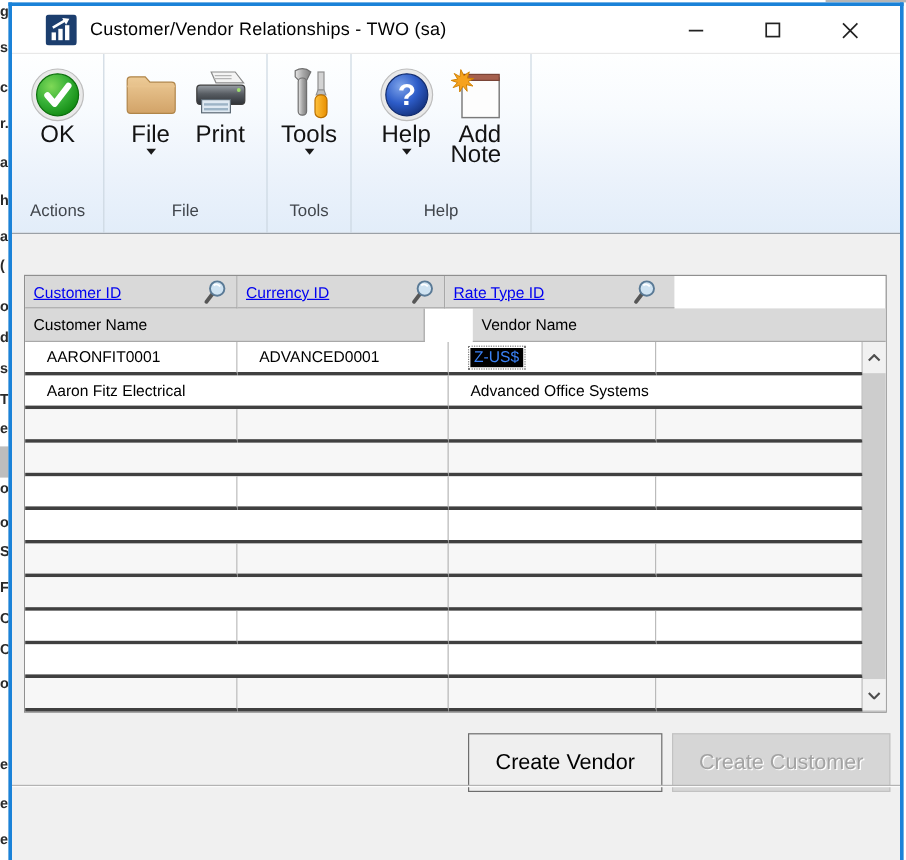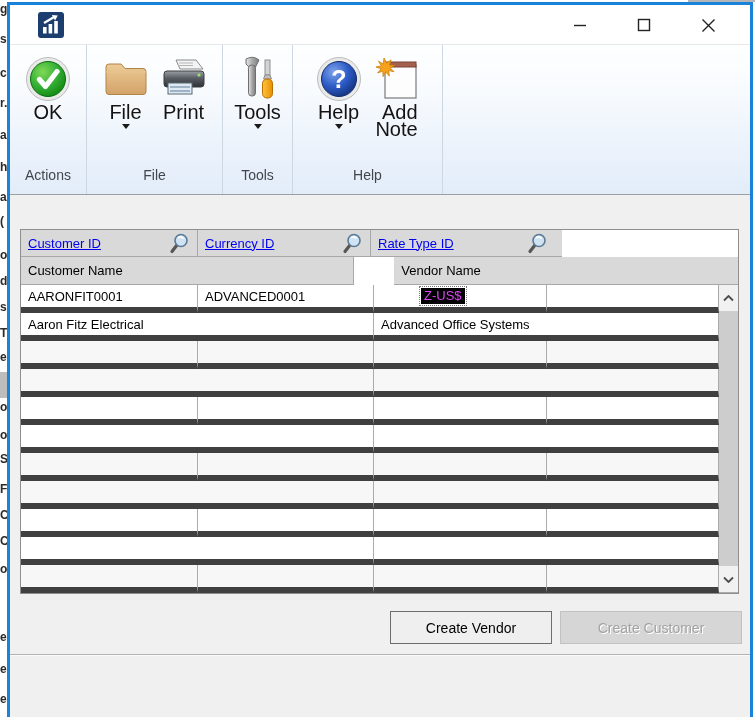--- a/index.html
+++ b/index.html
@@ -53,33 +53,33 @@
   .gh-link { color:#0000f0; text-decoration:underline; cursor:pointer; white-space:nowrap; }
   .lookup { position:absolute; right:8px; top:3px; width:20px; height:21px; cursor:pointer; }
   .lookup.far { right:15px; }
   .gh2-row { display:flex; height:28px; }
   .gh2-cell { background:#d9d9d9; border-right:1px solid #a8a8a8; border-bottom:1px solid #a8a8a8; display:flex; align-items:center; padding-left:7px; }
   .gh2-cell:last-child { border-right:none;margin-left:40px; }
   .gbody { display:flex; height:308px; }
   .grows { width:698px; }
   .grow { display:flex; height:28px; background:#fff; }
   .grow.tint .gcell { background:#f7f7f7; }
-  .gcell { border-right:1px solid #ababab; border-bottom:6px solid #404040; display:flex; align-items:center; padding-left:7px; overflow:hidden; white-space:nowrap; background:#fff; }
+  .gcell { border-right:1px solid #ababab; border-bottom:3px solid #404040; display:flex; align-items:center; padding-left:18px; overflow:hidden; white-space:nowrap; background:#fff; }
   .w1{width:177px}.w2{width:176px}.w3{width:173px}.w4{width:172px}
   .wn1{width:353px}.wn2{width:345px}
-  .sel-chip { background:#000; color:#d946ef; padding:0 3px; outline:1px dotted #7a7a7a; outline-offset:1px; line-height:16px;margin-left:40px; }
+  .sel-chip { background:#000; color:#3b82f6; padding:0 3px; outline:1px dotted #7a7a7a; outline-offset:1px; line-height:16px; }
 
   
   .vscroll { width:19px; background:#f1f1f1; position:relative; border-bottom:1px solid #ababab; }
   .sb-btn { position:absolute; left:0; width:19px; height:26px; display:flex; align-items:center; justify-content:center; background:#f1f1f1; cursor:pointer; }
   .sb-up { top:0; } .sb-down { bottom:0; }
   .sb-thumb { position:absolute; left:0; top:26px; bottom:26px; width:19px; background:#cdcdcd; cursor:pointer; }
 
   
-  .btn { position:absolute; height:33px; font-size:14px; display:flex; align-items:center; justify-content:center; cursor:pointer; font-family:"Liberation Sans",sans-serif; }
+  .btn { position:absolute; height:49px; font-size:18px; display:flex; align-items:center; justify-content:center; cursor:pointer; font-family:"Liberation Sans",sans-serif; }
   .btn-create-vendor { left:380px; top:416px; width:162px; background:#efefef; border:1px solid #6d6d6d; color:#000; }
   .btn-create-customer { left:550px; top:416px; width:182px; background:#d6d6d6; border:1px solid #c2c2c2; color:#a3a3a3; text-shadow:1px 1px 0 #ffffff; }
   .footer-rule { position:absolute; left:0; top:459px; width:740px; height:2px; background:linear-gradient(#b3b3b3 0%, #b3b3b3 50%, #fbfbfb 50%, #fbfbfb 100%); }
 </style>
 </head>
 <body>
 
 <div class="screen">
 
   <div class="bg-strip">
@@ -115,20 +115,21 @@
     <div class="titlebar">
       <svg class="app-icon" viewBox="0 0 26 26">
         <rect x="0" y="0" width="26" height="26" rx="3" fill="#1c3e6e"></rect>
         <rect x="5" y="15" width="3.6" height="6.5" fill="#fff"></rect>
         <rect x="10.6" y="12" width="3.6" height="9.5" fill="#fff"></rect>
         <rect x="16.2" y="9" width="3.6" height="12.5" fill="#fff"></rect>
         <path d="M6 11 L17 4.5" stroke="#fff" stroke-width="2.2" fill="none"></path>
         <path d="M13.5 3.2 L19.5 3.2 L19.5 9" stroke="#fff" stroke-width="0" fill="#fff" transform="rotate(14 16.5 6)" opacity="0"></path>
         <path d="M13.8 3.0 L19.8 3.6 L17.1 8.6 Z" fill="#fff"></path>
       </svg>
+      <span class="title-text">Customer/Vendor Relationships  -  TWO (sa)</span>
       <div class="win-controls">
         <div class="win-btn">
           <svg width="14" height="14" viewBox="0 0 14 14">
               <line x1="1" y1="7.5" x2="13" y2="7.5" stroke="#222" stroke-width="1.4"></line>
             </svg>
         </div>
         <div class="win-btn">
           <svg width="14" height="14" viewBox="0 0 14 14">
               <rect x="1.5" y="1.5" width="11" height="11" fill="none" stroke="#222" stroke-width="1.4"></rect>
             </svg>

